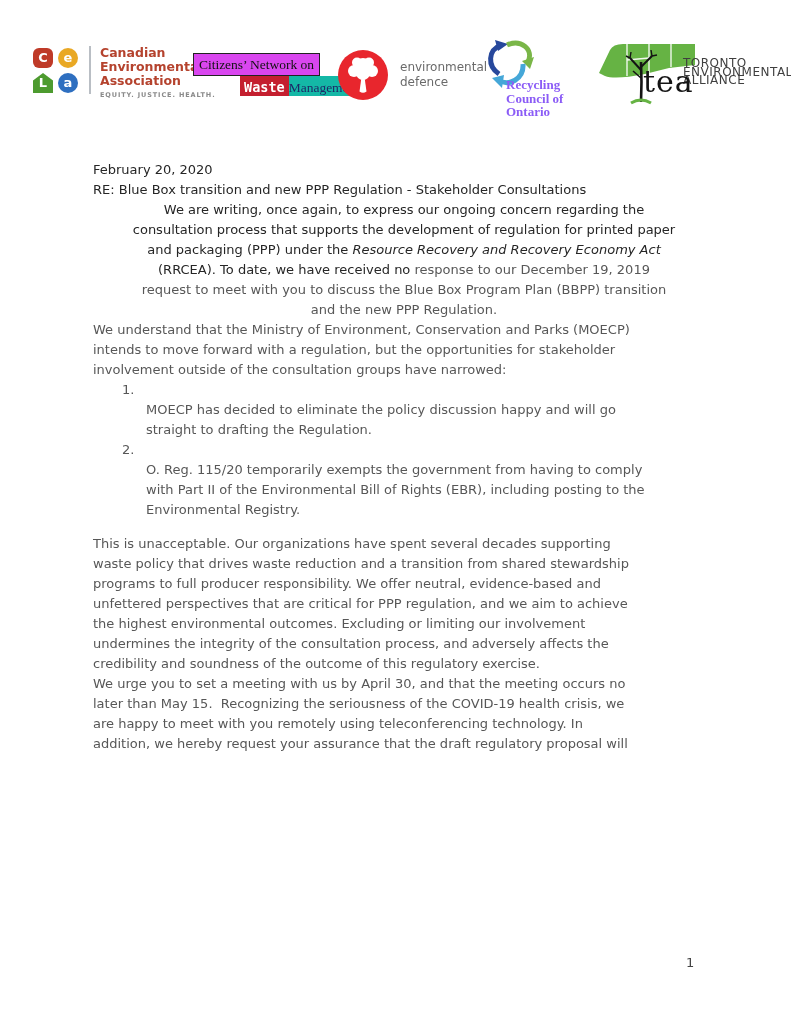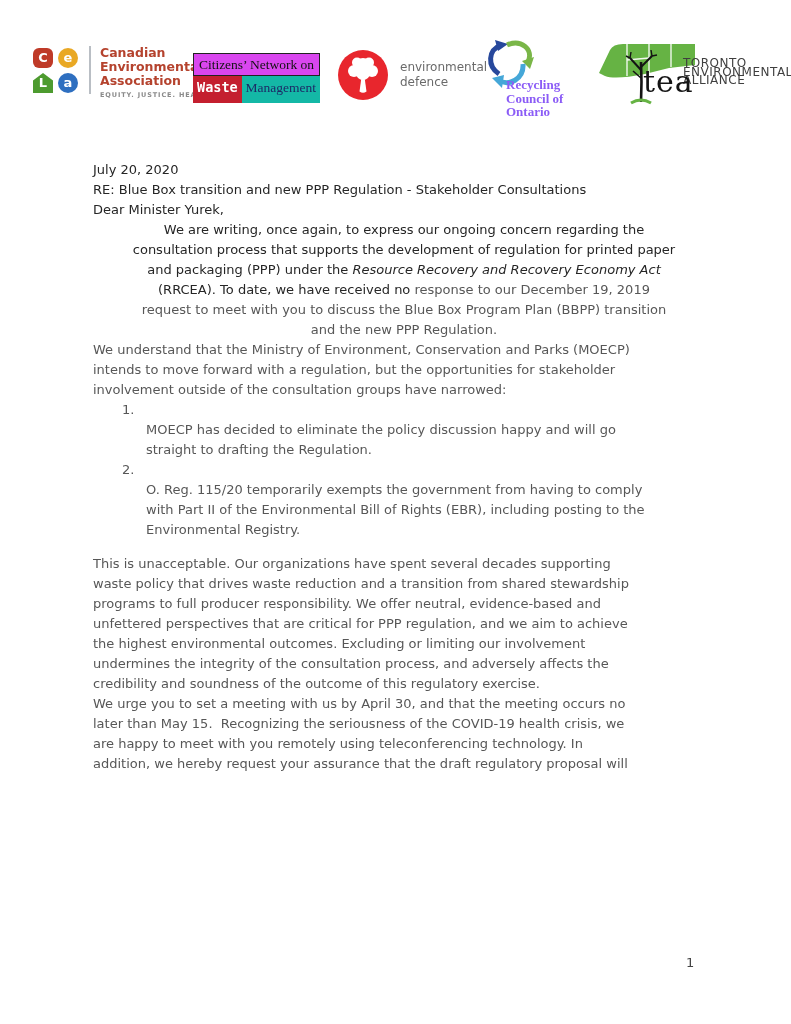--- a/index.html
+++ b/index.html
@@ -19,21 +19,21 @@
   .tile-l{background:#4d9b2f;clip-path:polygon(50% 0,100% 38%,100% 100%,0 100%,0 38%);}
   .tile-a{background:#2e6fc0;border-radius:50%;}
   .cela-divider{width:2px;height:48px;background:#b9bec4;margin:0 9px 0 11px;}
   .cela-name{color:#b5432e;font-weight:bold;font-size:12.5px;line-height:14px;white-space:pre-line;}
   .cela-tagline{color:#8a8a8a;font-size:6.5px;font-weight:bold;letter-spacing:.9px;margin-top:3px;}
 
   
   .cnwm{left:193px;top:53px;width:127px;font-family:"Liberation Serif",serif;}
   .cnwm-top{border:1px solid #222;background:#d946ef;color:#111;font-size:13.5px;line-height:21px;
             text-align:center;}
-  .cnwm-bottom{display:flex;height:27px;}
+  .cnwm-bottom{display:flex;height:20px;margin-left:47px;}
   .cnwm-waste{background:#c41f2f;color:#fff;font-family:"DejaVu Sans Mono",monospace;
               font-weight:bold;font-size:13.5px;line-height:23px;padding:0 4px;}
   .cnwm-mgmt{background:#14b8a6;color:#1c2a66;font-size:13.5px;line-height:23px;flex:1;
              text-align:center;}
 
   
   .ed{left:338px;top:50px;display:flex;align-items:center;}
   .ed-text{color:#6a6a6a;font-size:12px;line-height:15px;margin-left:12px;white-space:pre-line;}
 
   
@@ -153,23 +153,22 @@
       </svg>
       <div class="tea-caps">TORONTO
 ENVIRONMENTAL
 ALLIANCE</div>
       <div class="tea-script">tea</div>
     </div>
 
   </header>
 
   <main class="letter">
-    <p class="p-date">July 20, 2020</p>
+    <p class="p-date">February 20, 2020</p>
     <p class="p-subject">RE: Blue Box transition and new PPP Regulation - Stakeholder Consultations</p>
-    <p class="p-salutation">Dear Minister Yurek,</p>
     <p class="p-1"><span>We are writing, once again, to express our ongoing concern regarding the
 consultation process that supports the development of regulation for printed paper
 and packaging (PPP) under the </span><span class="i">Resource Recovery and Recovery Economy Act</span><span>
 (RRCEA). To date, we have received no </span><span class="muted">response to our December 19, 2019
 request to meet with you to discuss the Blue Box Program Plan (BBPP) transition
 and the new PPP Regulation.</span></p>
     <p class="p-2 muted">We understand that the Ministry of Environment, Conservation and Parks (MOECP)
 intends to move forward with a regulation, but the opportunities for stakeholder
 involvement outside of the consultation groups have narrowed:</p>
     <ol>

